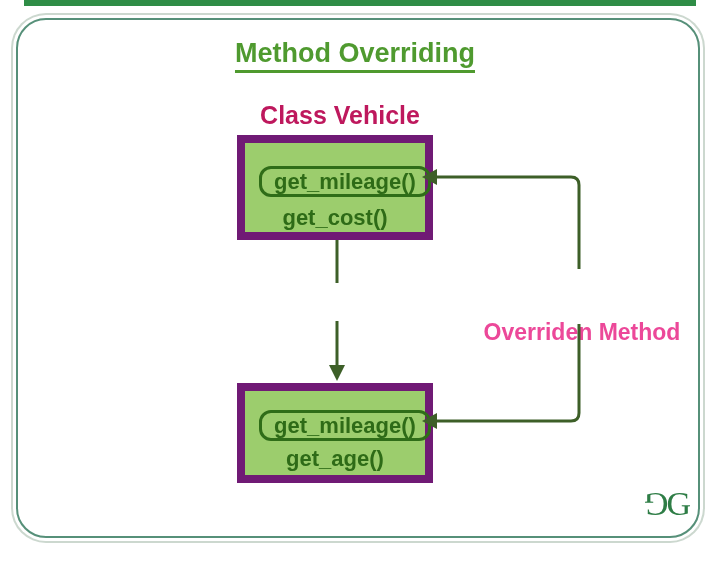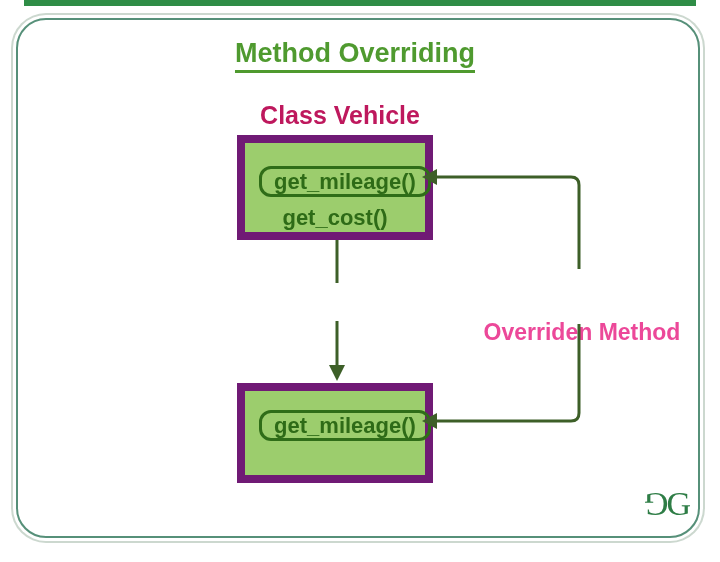--- a/index.html
+++ b/index.html
@@ -155,20 +155,21 @@
   <div class="class-box vehicle-box">
     <div class="method-pill">get_mileage()</div>
     <div class="method-plain">get_cost()</div>
   </div>
 
 
   <div class="overridden-label">Overriden Method</div>
 
   <div class="class-box car-box">
     <div class="method-pill">get_mileage()</div>
+    <div class="method-plain">get_age()</div>
   </div>
 
 
   <svg class="connectors" width="720" height="562" viewBox="0 0 720 562">
 
     <path d="M337 240 L337 283" stroke="#3d5f28" stroke-width="3" fill="none"></path>
     <path d="M337 321 L337 366" stroke="#3d5f28" stroke-width="3" fill="none"></path>
     <polygon points="337,381 329,365 345,365" fill="#3d5f28"></polygon>
 
     <path d="M434 177 L571 177 Q579 177 579 185 L579 269" stroke="#3d5f28" stroke-width="3" fill="none"></path>

